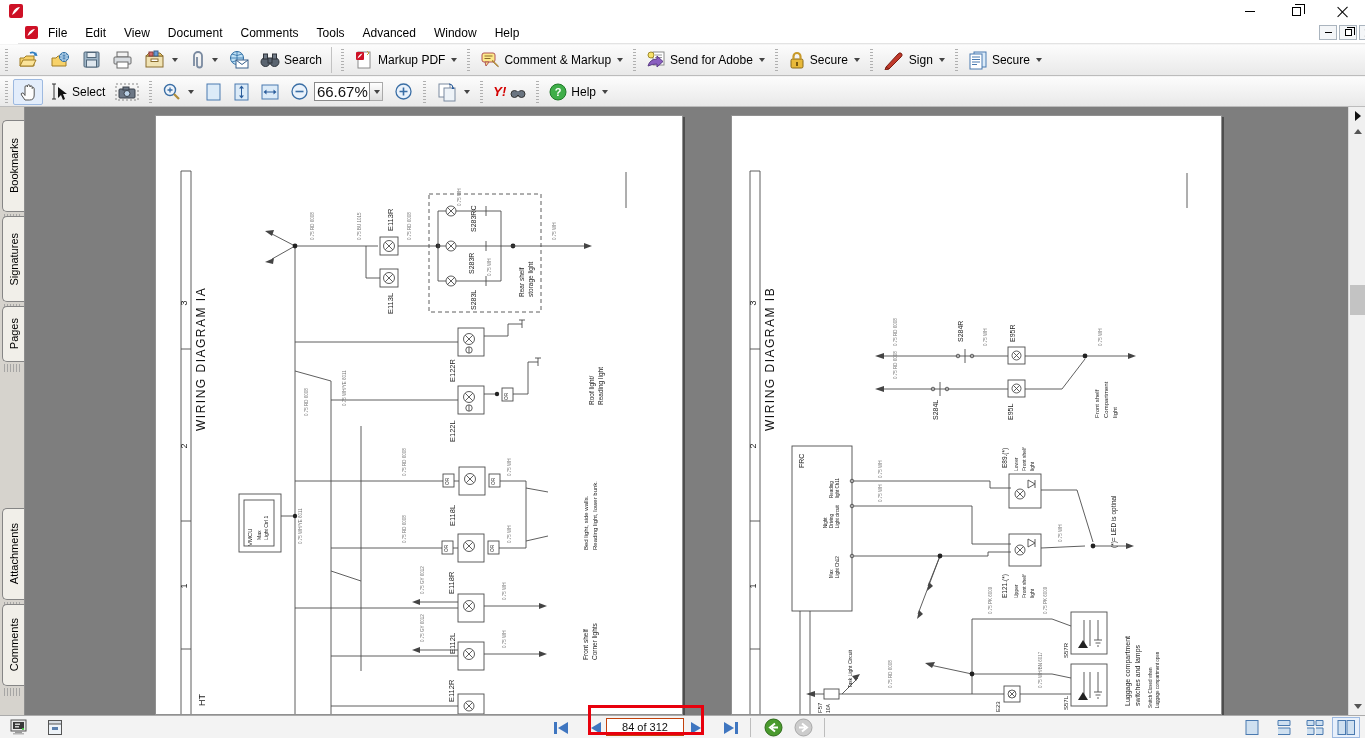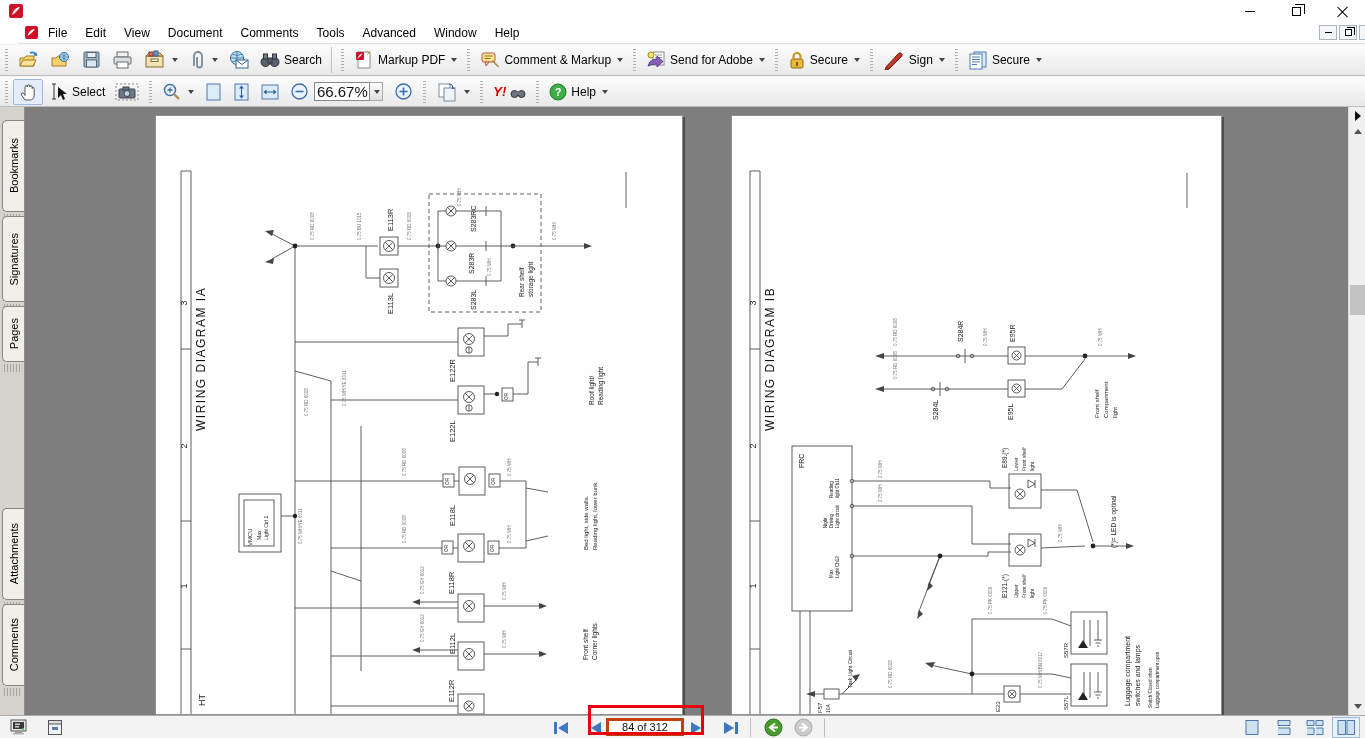--- a/index.html
+++ b/index.html
@@ -55,21 +55,21 @@
   #vscroll { position:absolute; right:0; top:0; width:17px; height:608px; background:#f0f0f0; border-left:1px solid #d9d9d9; }
   .scroll-arrow { position:absolute; left:0; width:17px; height:17px; display:flex; align-items:center; justify-content:center; }
   .tri-up { width:0;height:0;border-left:4px solid transparent;border-right:4px solid transparent;border-bottom:5px solid #555; }
   .tri-down { width:0;height:0;border-left:4px solid transparent;border-right:4px solid transparent;border-top:5px solid #555; }
   .tri-right-sm { width:0;height:0;border-top:5px solid transparent;border-bottom:5px solid transparent;border-left:6px solid #111; }
   #scroll-thumb { position:absolute; left:1px; top:178px; width:15px; height:30px; background:#c3c3c3; }
 
   
   #statusbar { position:absolute; left:0; top:715px; width:1365px; height:23px; background:#f3f3f3; border-top:1px solid #ababab; }
   .sbtn { position:absolute; top:1px; width:26px; height:21px; display:flex; align-items:center; justify-content:center; }
-  .pagebox { position:absolute; left:606px; top:2px; width:78px; height:18px; background:#fff; border:3px solid #c2410c; font-size:11px; display:flex; align-items:center; justify-content:center; }
+  .pagebox { position:absolute; left:606px; top:2px; width:78px; height:18px; background:#fff; border:1px solid #c2410c; font-size:11px; display:flex; align-items:center; justify-content:center; }
   .ssep { position:absolute; top:2px; width:1px; height:19px; background:#bdbdbd; }
   .layoutbtn { position:absolute; top:1px; width:28px; height:21px; display:flex; align-items:center; justify-content:center; border:1px solid transparent; }
   .layoutbtn.sel { border:1px solid #9db9e0; background:#e8f0fb; }
 
   
   #annotation-box { position:absolute; left:588px; top:705px; width:116px; height:30px; border:3px solid #e8000d; z-index:60; }
 
   svg text { font-family:"Liberation Sans", sans-serif; }
 </style>
 </head>

